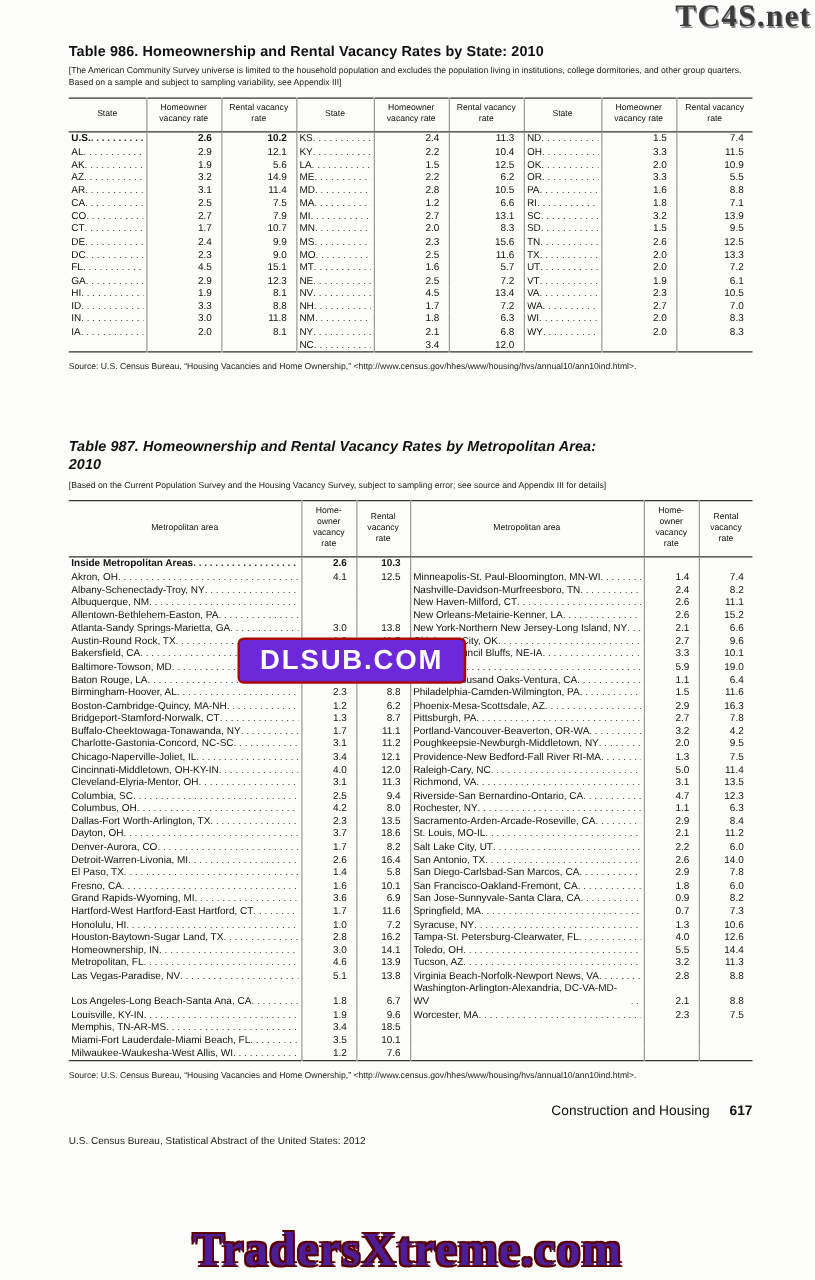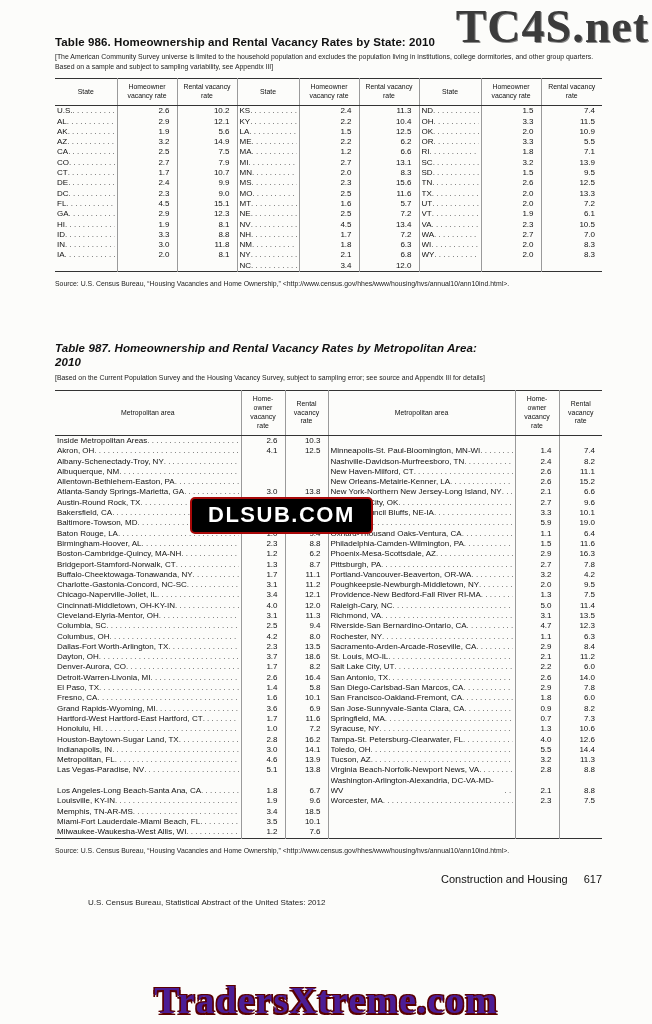--- a/index.html
+++ b/index.html
@@ -18,37 +18,37 @@
   .t-source { font-size:6.9px; line-height:1.4; margin:7px 0 0 0; color:#222; max-width:520px; }
   .mt-table2 { margin-top:52px;font-style:italic; }
 
   table.tbl { border-collapse:collapse; table-layout:fixed; width:100%;
     border-top:1px solid #333; border-bottom:1px solid #333; }
   .tbl th { font-size:6.9px; font-weight:normal; text-align:center; vertical-align:middle;
     border-bottom:1px solid #333; padding:4px 2px; line-height:1.3; color:#111; }
   .tbl td { font-size:8px; line-height:10.3px; padding:0 2px; vertical-align:bottom; }
   .vl { border-left:1px solid #9a9a9a; }
   .c-num { text-align:right; padding-right:7px !important; }
-  .b, .b * { font-weight:normal; }
+  .b, .b * { font-weight:bold; }
 
   .lead { display:flex; align-items:flex-end; overflow:hidden; }
   .lead .lbl { flex:0 1 auto; }
   .lead .dots { flex:1 1 8px; overflow:hidden; white-space:nowrap; color:#333; }
   .lead .dots::before { content:" . . . . . . . . . . . . . . . . . . . . . . . . . . . . . . . . . . . . . . . . . . . . . . . . . ."; }
 
   .footer-line { margin-top:18px; text-align:right; font-size:11px; color:#111; }
-  .footer-line .num { font-weight:normal; margin-left:16px; }
-  .credit { margin-top:13px; font-size:8px; color:#222;margin-left:33px; }
+  .footer-line .num { font-weight:bold; margin-left:16px; }
+  .credit { margin-top:13px; font-size:8px; color:#222; }
 
   .wm-top { position:absolute; top:0; right:3px;
     font-family:"Liberation Serif","DejaVu Serif",serif; font-weight:bold;
-    font-size:46px; color:#3b3b3b; letter-spacing:1px;
+    font-size:25px; color:#3b3b3b; letter-spacing:1px;
     text-shadow:1px 1px 0 #8a8a8a; }
-  .wm-mid { position:absolute; left:190px; top:497px;
-    background:#000000; color:#ffffff; font-weight:bold; font-size:22px;
+  .wm-mid { position:absolute; left:190px; top:510px;
+    background:#6d28d9; color:#ffffff; font-weight:bold; font-size:22px;
     letter-spacing:1.5px; padding:3px 16px 4px; border-radius:5px;
     border:2px solid #a80808; font-family:"Liberation Sans",sans-serif; }
   .wm-bottom { position:absolute; left:0; right:0; bottom:2px; text-align:center;
     font-family:"Liberation Serif","DejaVu Serif",serif; font-weight:bold;
     font-size:38px; color:#4c1d95; letter-spacing:1px;
     text-shadow:-1.5px -1.5px 0 #5a0000, 1.5px -1.5px 0 #5a0000,
                 -1.5px 1.5px 0 #5a0000, 1.5px 1.5px 0 #5a0000; }
 </style>
 </head>
 <body>
@@ -186,20 +186,46 @@
                 <span class="lbl">OR</span>
                 <span class="dots"></span>
               </div>
             </td>
             <td class="c-num vl">3.3</td>
             <td class="c-num vl">5.5</td>
           </tr>
           <tr>
             <td class="c-lbl">
               <div class="lead">
+                <span class="lbl">AR</span>
+                <span class="dots"></span>
+              </div>
+            </td>
+            <td class="c-num vl">3.1</td>
+            <td class="c-num vl">11.4</td>
+            <td class="c-lbl vl">
+              <div class="lead">
+                <span class="lbl">MD</span>
+                <span class="dots"></span>
+              </div>
+            </td>
+            <td class="c-num vl">2.8</td>
+            <td class="c-num vl">10.5</td>
+            <td class="c-lbl vl">
+              <div class="lead">
+                <span class="lbl">PA</span>
+                <span class="dots"></span>
+              </div>
+            </td>
+            <td class="c-num vl">1.6</td>
+            <td class="c-num vl">8.8</td>
+          </tr>
+          <tr>
+            <td class="c-lbl">
+              <div class="lead">
                 <span class="lbl">CA</span>
                 <span class="dots"></span>
               </div>
             </td>
             <td class="c-num vl">2.5</td>
             <td class="c-num vl">7.5</td>
             <td class="c-lbl vl">
               <div class="lead">
                 <span class="lbl">MA</span>
                 <span class="dots"></span>
@@ -1051,21 +1077,21 @@
                 <span class="lbl">Tampa-St. Petersburg-Clearwater, FL</span>
                 <span class="dots"></span>
               </div>
             </td>
             <td class="c-num vl">4.0</td>
             <td class="c-num vl">12.6</td>
           </tr>
           <tr>
             <td class="c-lbl">
               <div class="lead">
-                <span class="lbl">Indianapolis, IN</span>
+                <span class="lbl">Homeownership, IN</span>
                 <span class="dots"></span>
               </div>
             </td>
             <td class="c-num vl">3.0</td>
             <td class="c-num vl">14.1</td>
             <td class="c-lbl vl">
               <div class="lead">
                 <span class="lbl">Toledo, OH</span>
                 <span class="dots"></span>
               </div>

